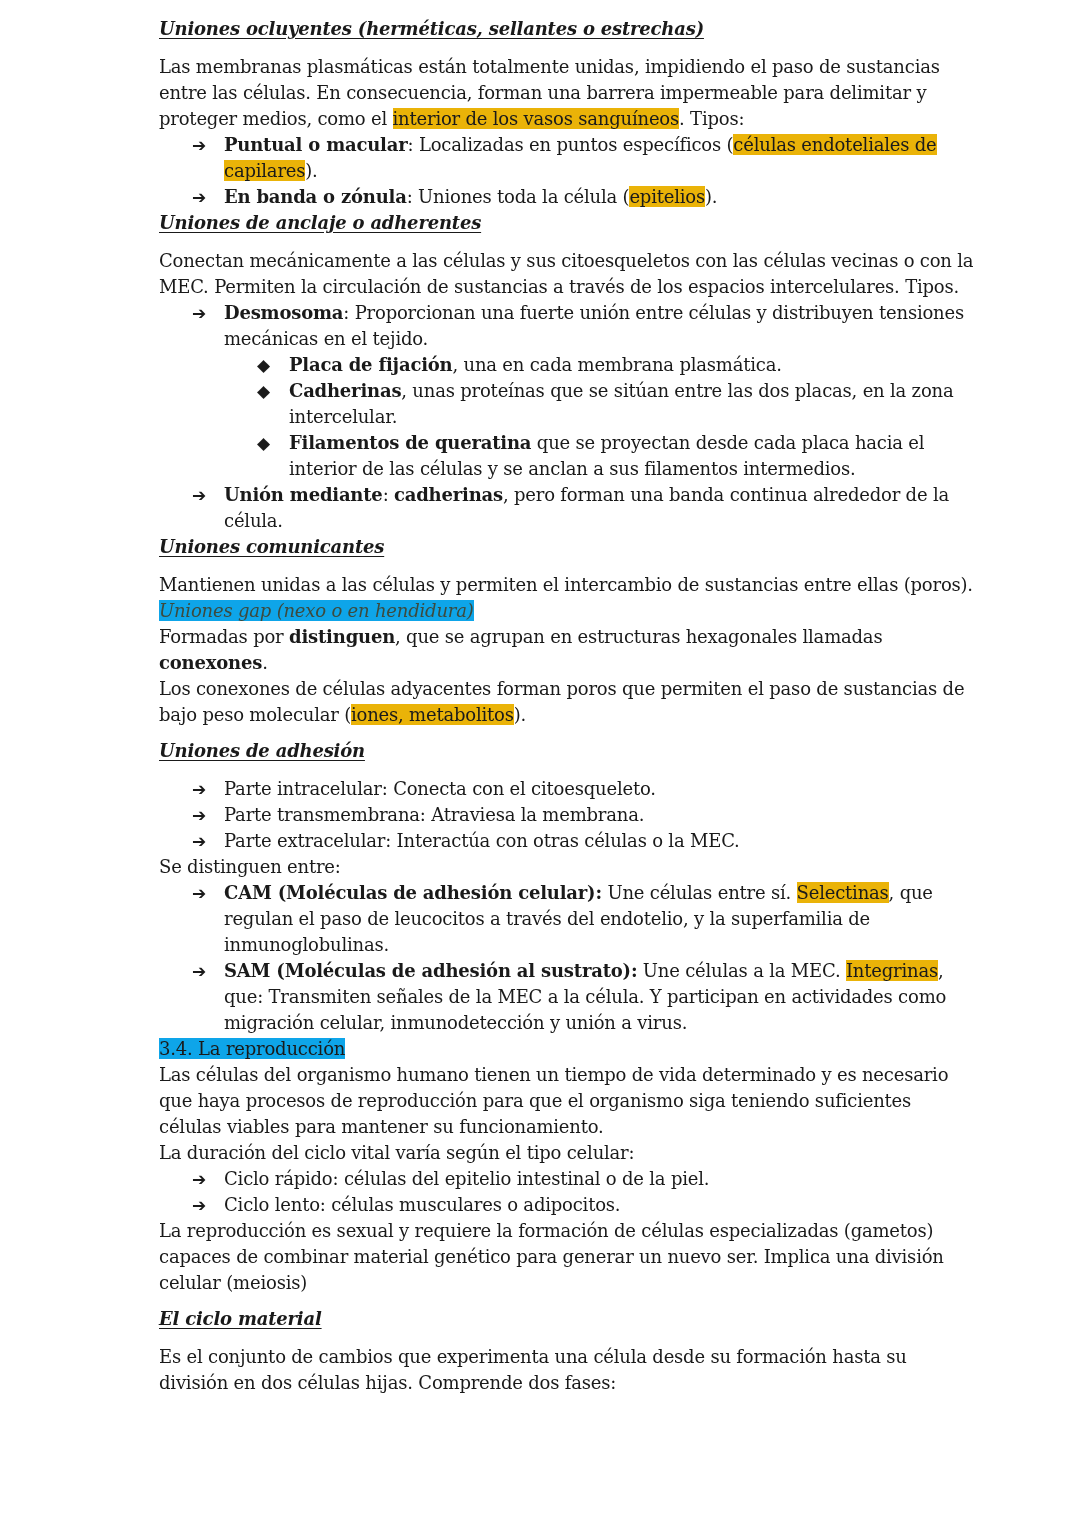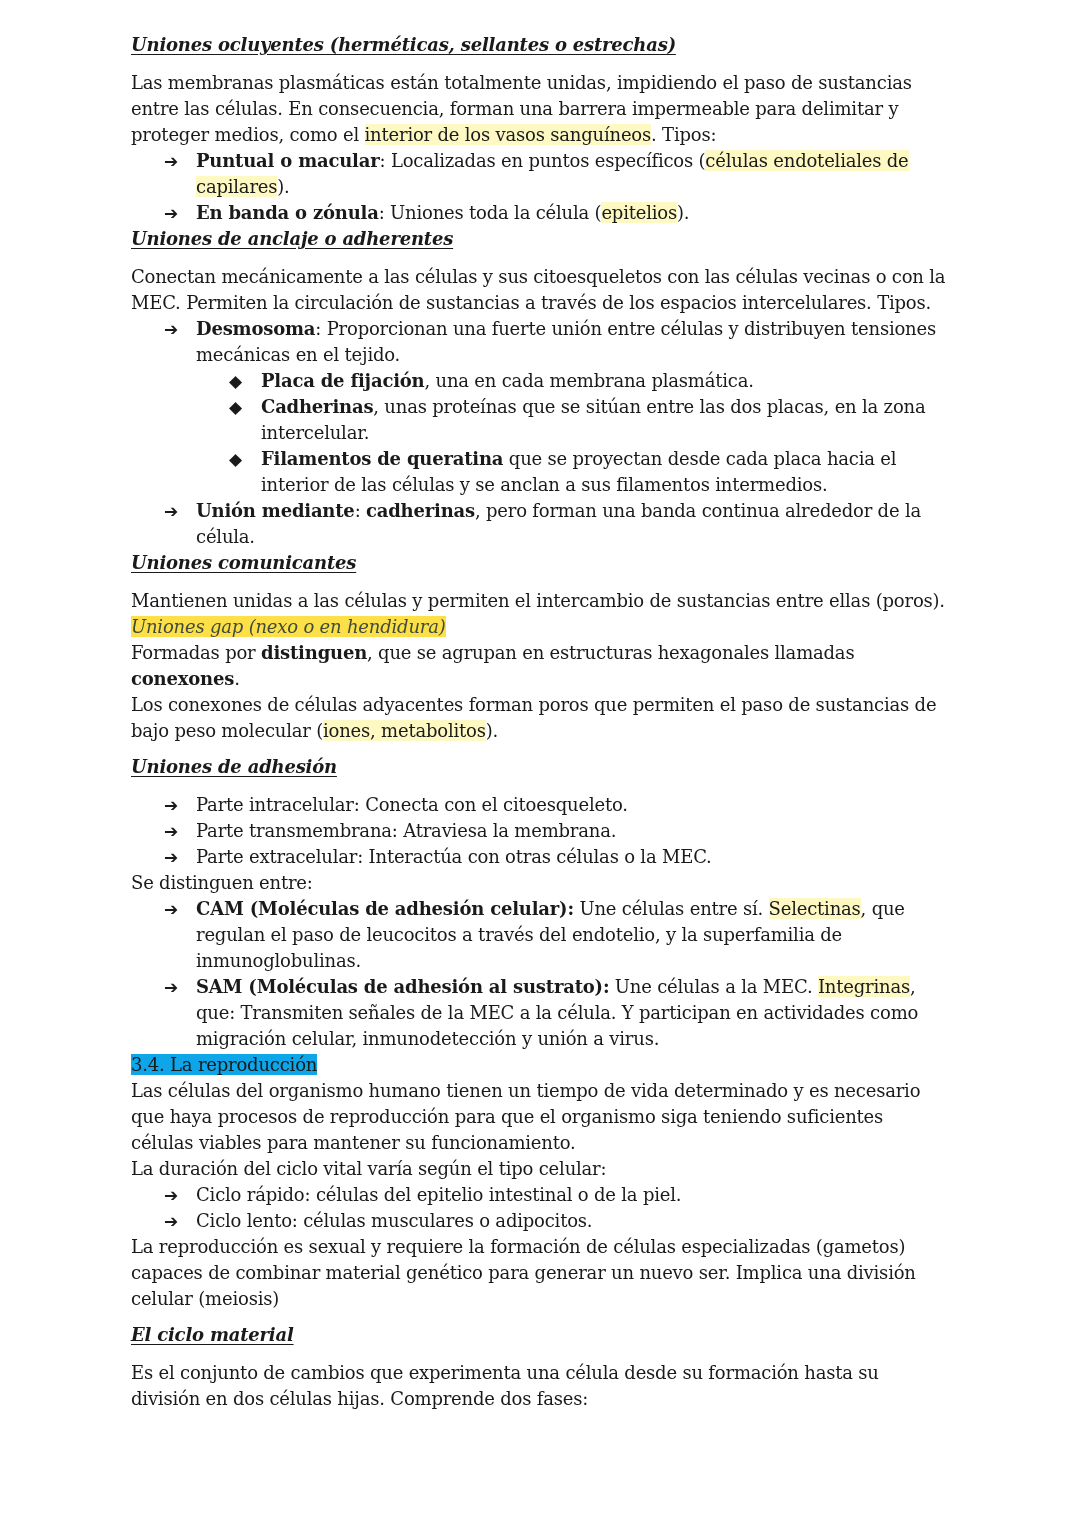--- a/index.html
+++ b/index.html
@@ -5,40 +5,41 @@
     html, body { margin: 0; padding: 0; background: #ffffff; }
     body {
       width: 1080px;
       height: 1525px;
       overflow: hidden;
       font-family: "DejaVu Serif", "Liberation Serif", serif;
       color: #1a1a1a;
     }
     .page {
       position: relative;
-      padding: 32px 0 0 131px;
+      padding: 16px 0 0 131px;
       width: 820px;
+      margin-left: 28px;
     }
     .doc-text {
       font-size: 18px;
       line-height: 26px;
       letter-spacing: -0.2px;
     }
     .heading {
       font-style: italic;
       text-decoration: underline;
       text-underline-offset: 3px;
       margin: 0 0 12px 0;
       font-size: 18px;
       line-height: 26px;
     }
     p { margin: 0; }
     .gap-after { margin-bottom: 10px; }
-    .hl { background: #fef9c3; }
-    .hl-green { background: #fde047; color: #3d4a3d; font-style: italic; }
+    .hl { background: #eab308; }
+    .hl-green { background: #0ea5e9; color: #3d4a3d; font-style: italic; }
     .hl-gray { background: #0ea5e9; }
     b, .bold { font-weight: bold; }
     ul.arrows, ul.diamonds { list-style: none; margin: 0; padding: 0; }
     ul.arrows > li {
       position: relative;
       padding-left: 65px;
     }
     ul.arrows > li > .bullet {
       position: absolute;
       left: 33px;

